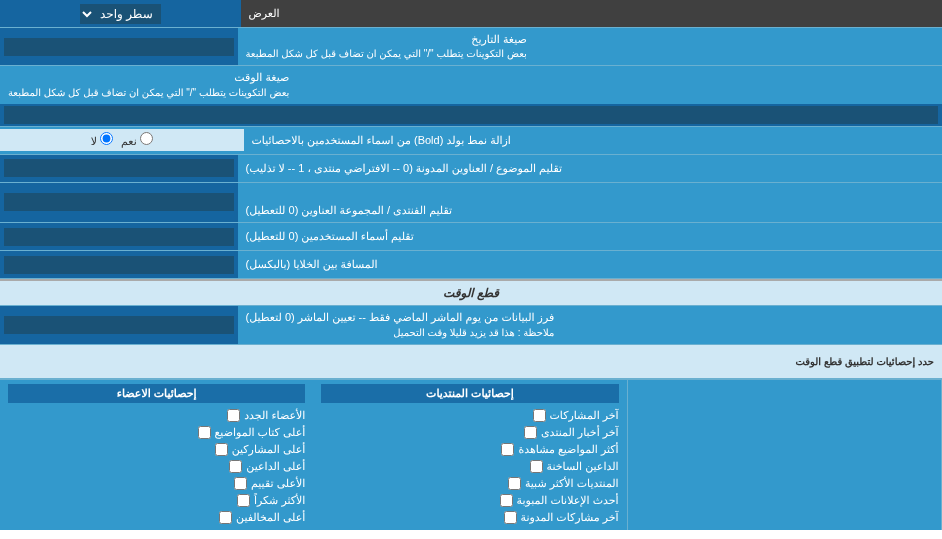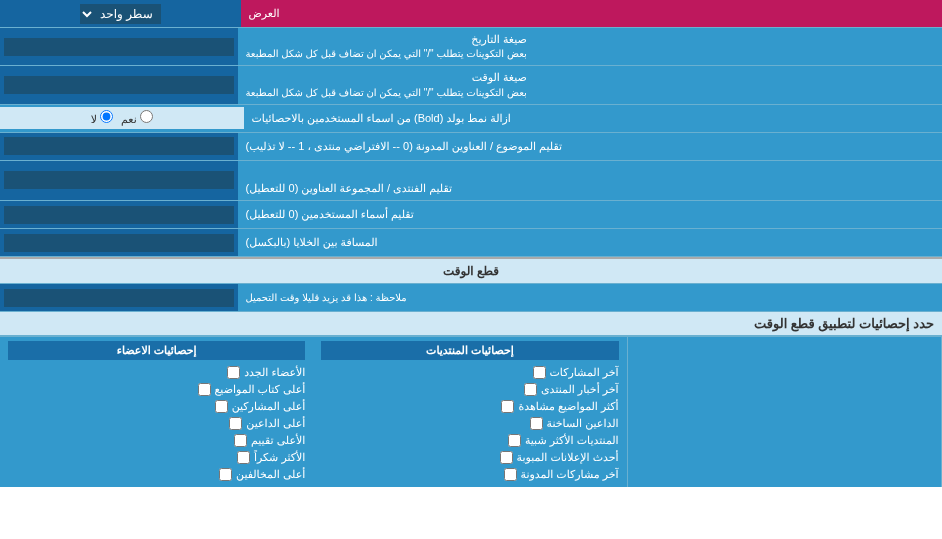--- a/index.html
+++ b/index.html
@@ -50,20 +50,21 @@
     }
     .section-header {
       background: #d0e8f5;
       color: #333;
       font-weight: bold;
       text-align: center;
       padding: 5px 10px;
       width: 100%;
       border-bottom: 1px solid #6ab0d0;
       border-top: 2px solid #aaa;
+      font-style: italic;
     }
     .radio-cell {
       display: flex;
       align-items: center;
       justify-content: center;
       gap: 8px;
       padding: 3px 8px;
     }
     .radio-cell label {
       color: #333;
@@ -115,54 +116,54 @@
       color: #fff;
       font-size: 11px;
       direction: rtl;
     }
     .checkbox-item input[type="checkbox"] {
       cursor: pointer;
     }
     .limit-row {
       background: #d0e8f5;
       color: #333;
-      padding: 4px 8px;
-      font-size: 13px;
+      padding: 11px 8px;
+      font-size: 10px;
       text-align: right;
       border-bottom: 1px solid #6ab0d0;
       font-weight: bold;
     }
   </style>
 </head>
 <body>
 
 <div class="container">
 
   <div class="row" style="background:#3399cc;">
-    <div class="cell-label" style="flex:3; background:#be185d;">العرض</div>
+    <div class="cell-label" style="flex:3; background:#404040;">العرض</div>
     <div class="dropdown-cell" style="flex:1; background:#1565a0;">
       <select>
         <option>سطر واحد</option>
       </select>
     </div>
   </div>
 
   <div class="row" style="background:#fef9c3;">
     <div class="cell-label" style="flex:3;">
       <div>
         <div>صيغة التاريخ</div>
         <div style="font-size:10px;">بعض التكوينات يتطلب "/" التي يمكن ان تضاف قبل كل شكل المطبعة</div>
       </div>
     </div>
     <div class="cell-input" style="flex:1;">
       <input type="text" style="">
     </div>
   </div>
 
-  <div class="row" style="background:#fdba74;">
+  <div class="row" style="background:#fdba74;flex-direction:column;">
     <div class="cell-label" style="flex:3;">
       <div>
         <div>صيغة الوقت</div>
         <div style="font-size:10px;">بعض التكوينات يتطلب "/" التي يمكن ان تضاف قبل كل شكل المطبعة</div>
       </div>
     </div>
     <div class="cell-input" style="flex:1;">
       <input type="text" style="">
     </div>
   </div>
@@ -205,20 +206,21 @@
     <div class="cell-input" style="flex:1;">
       <input type="text" style="">
     </div>
   </div>
 
   <div class="section-header">قطع الوقت</div>
 
   <div class="row" style="background:#3399cc;">
     <div class="cell-label" style="flex:3;">
       <div>
+        <div>فرز البيانات من يوم الماشر الماضي فقط -- تعيين الماشر (0 لتعطيل)</div>
         <div style="font-size:10px;">ملاحظة : هذا قد يزيد قليلا وقت التحميل</div>
       </div>
     </div>
     <div class="cell-input" style="flex:1;">
       <input type="text" style="">
     </div>
   </div>
 
   <div class="limit-row">حدد إحصائيات لتطبيق قطع الوقت</div>
 

